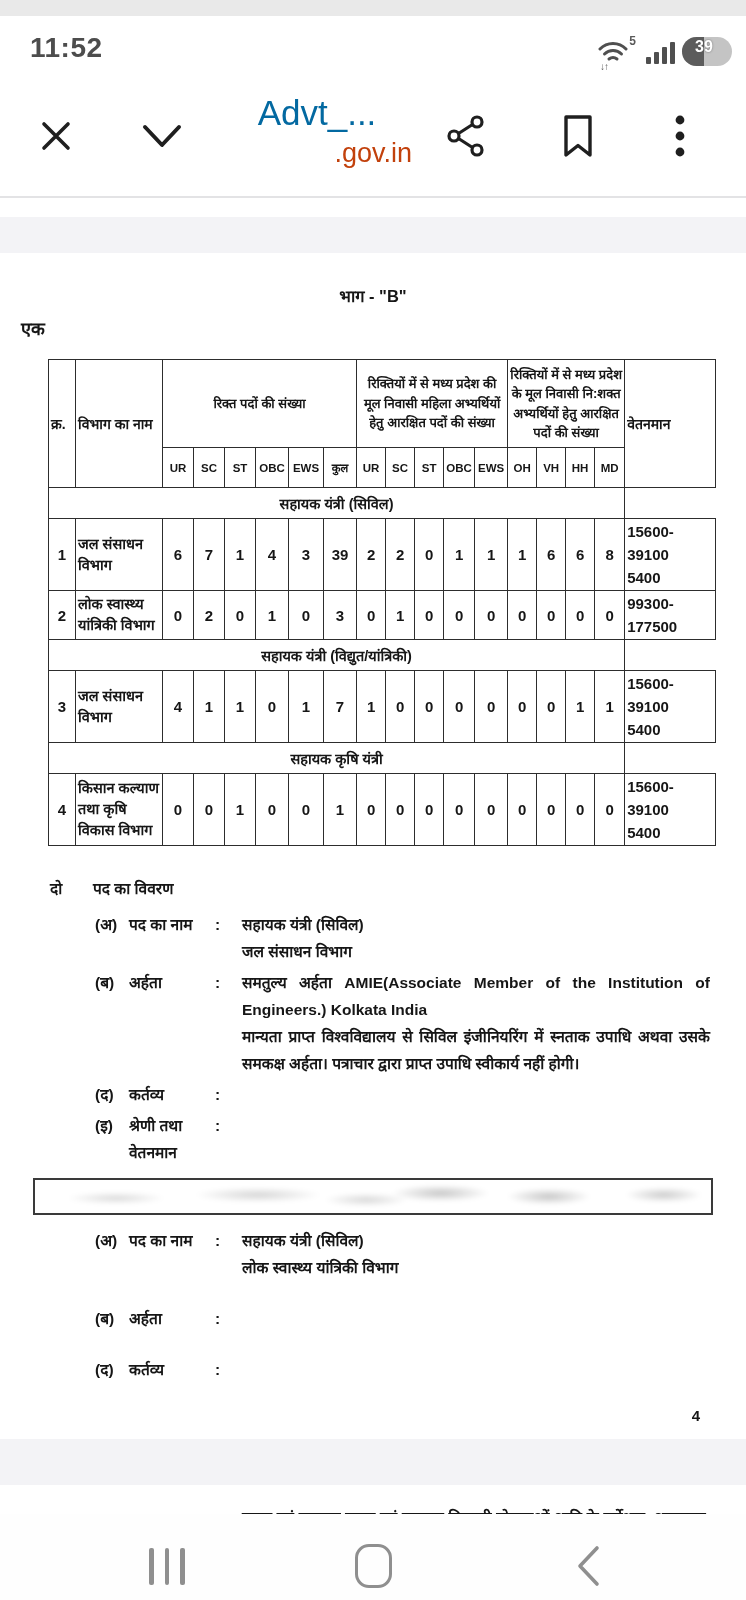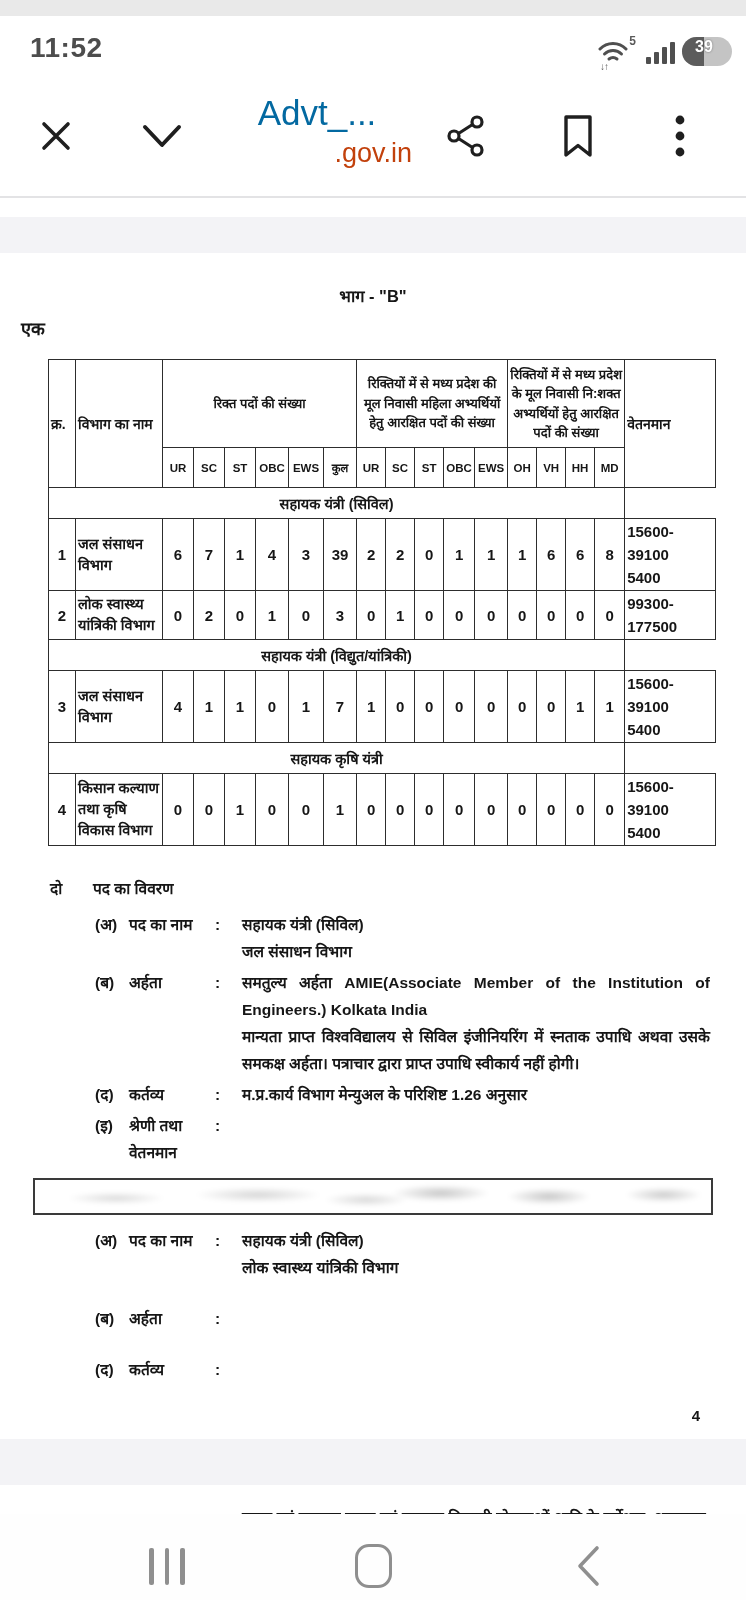--- a/index.html
+++ b/index.html
@@ -351,23 +351,20 @@
             <div>समतुल्य अर्हता AMIE(Associate Member of the Institution of Engineers.) Kolkata India</div>
             <div>मान्यता प्राप्त विश्वविद्यालय से सिविल इंजीनियरिंग में स्नताक उपाधि अथवा उसके समकक्ष अर्हता। पत्राचार द्वारा प्राप्त उपाधि स्वीकार्य नहीं होगी।</div>
           </div>
         </div>
         <div class="d-item">
           <div class="d-letter">(द)</div>
           <div class="d-label">
             <div>कर्तव्य</div>
           </div>
           <div class="d-colon">:</div>
-          <div class="d-value">
-            <div>म.प्र.कार्य विभाग मेन्युअल के परिशिष्ट 1.26 अनुसार</div>
-          </div>
         </div>
         <div class="d-item">
           <div class="d-letter">(इ)</div>
           <div class="d-label">
             <div>श्रेणी तथा</div>
             <div>वेतनमान</div>
           </div>
           <div class="d-colon">:</div>
           <div class="d-value">
           </div>

